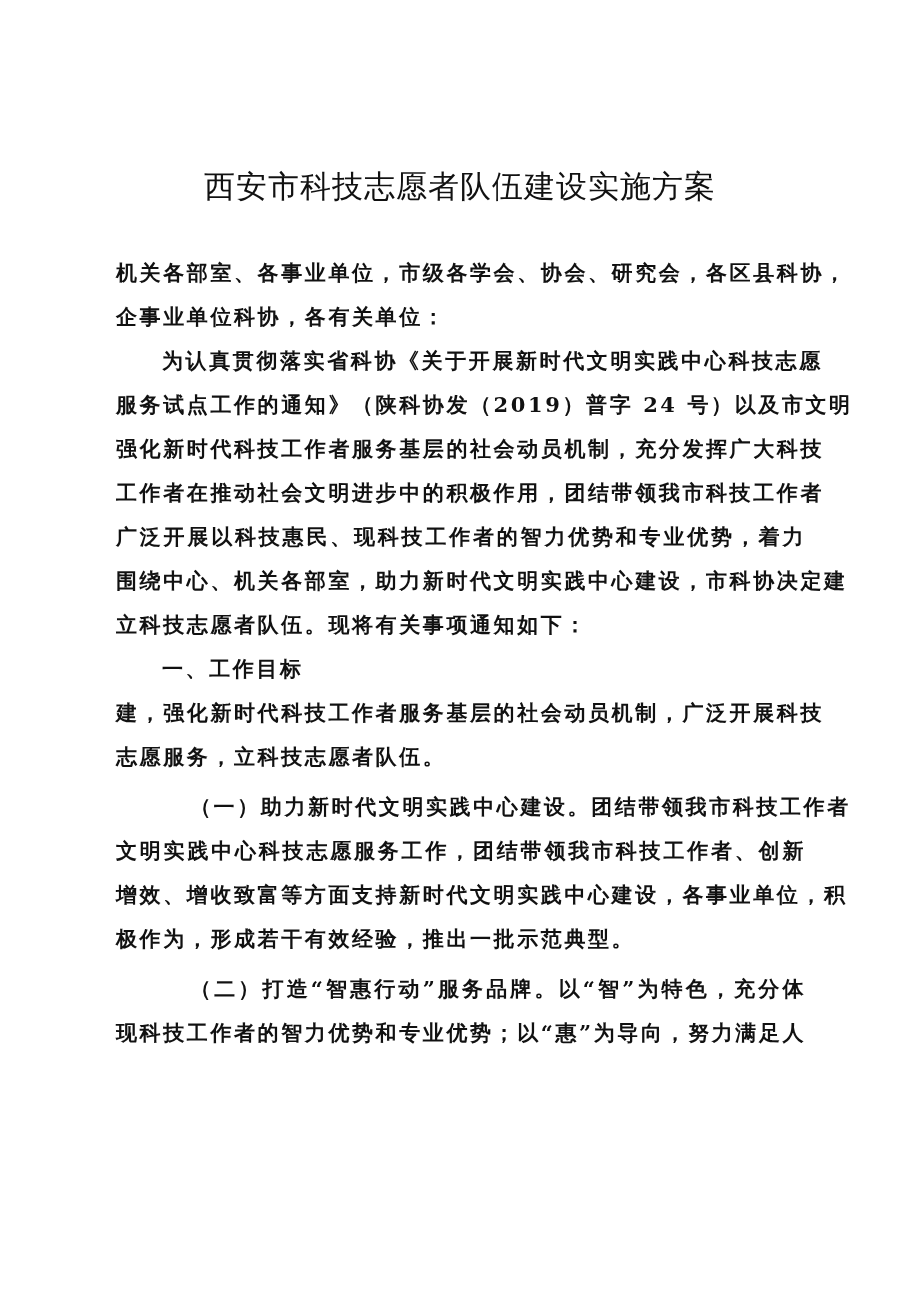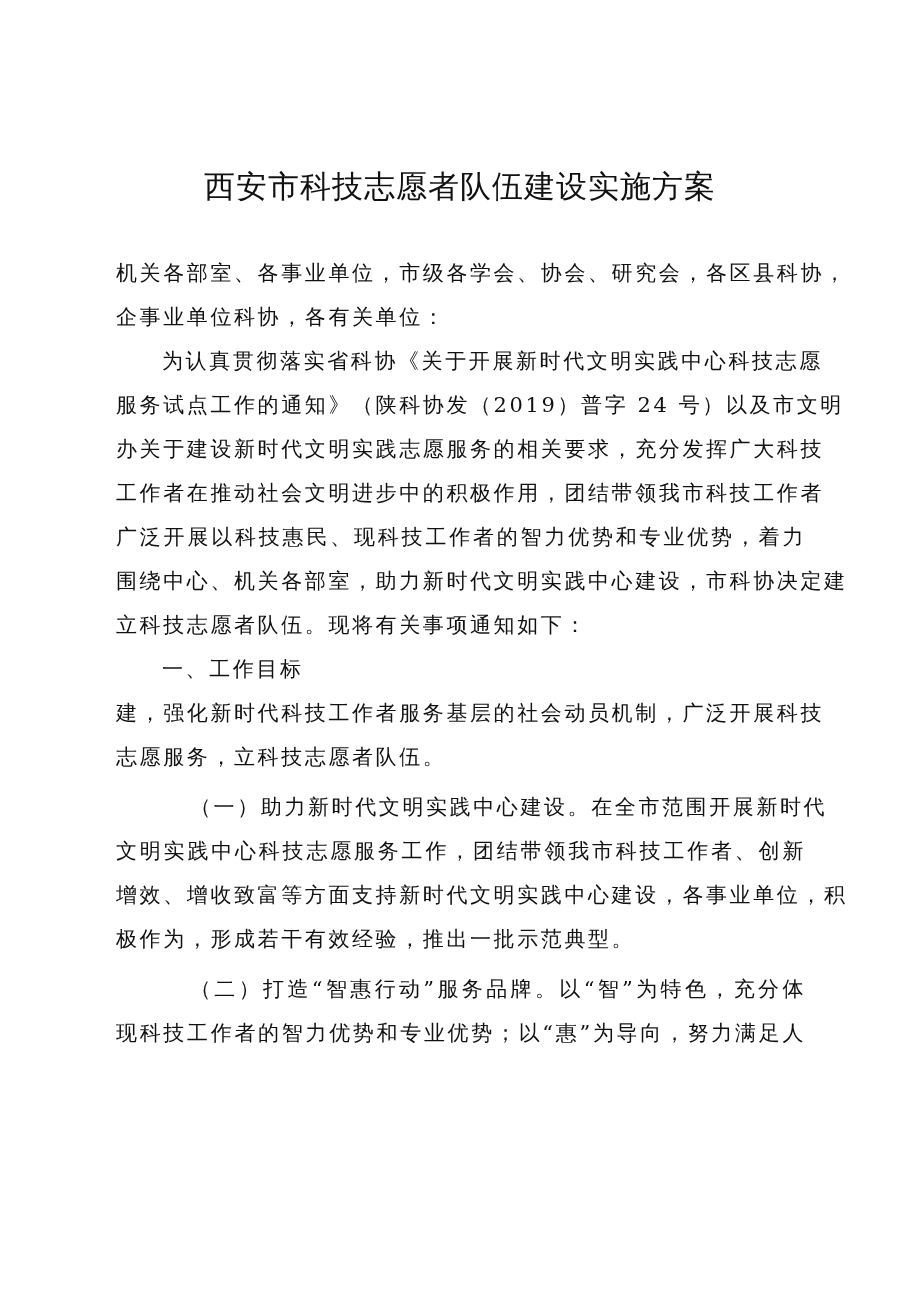--- a/index.html
+++ b/index.html
@@ -33,20 +33,21 @@
       letter-spacing: 1px;
       color: #111;
       margin: 0;
       font-weight: normal;
     }
     .body {
       position: absolute;
       left: 116px;
       top: 251px;
       width: 690px;
+      font-weight: bold;
     }
     .para {
       margin: 0;
       font-size: 21px;
       line-height: 44px;
       letter-spacing: 2.6px;
       text-align: justify;
       text-align-last: left;
     }
     .line {
@@ -71,38 +72,38 @@
   <div class="body">
 
     <p class="para">
       <span class="line">机关各部室、各事业单位，市级各学会、协会、研究会，各区县科协，</span>
       <span class="line last">企事业单位科协，各有关单位：</span>
     </p>
 
     <p class="para">
       <span class="line indent2">为认真贯彻落实省科协《关于开展新时代文明实践中心科技志愿</span>
       <span class="line">服务试点工作的通知》（陕科协发（2019）普字 24 号）以及市文明</span>
-      <span class="line">办关于建设新时代文明实践志愿服务的相关要求，充分发挥广大科技</span>
+      <span class="line">强化新时代科技工作者服务基层的社会动员机制，充分发挥广大科技</span>
       <span class="line">工作者在推动社会文明进步中的积极作用，团结带领我市科技工作者</span>
       <span class="line">广泛开展以科技惠民、现科技工作者的智力优势和专业优势，着力</span>
       <span class="line">围绕中心、机关各部室，助力新时代文明实践中心建设，市科协决定建</span>
       <span class="line last">立科技志愿者队伍。现将有关事项通知如下：</span>
     </p>
 
     <p class="para">
       <span class="line last indent2">一、工作目标</span>
     </p>
 
     <p class="para">
       <span class="line">建，强化新时代科技工作者服务基层的社会动员机制，广泛开展科技</span>
       <span class="line last">志愿服务，立科技志愿者队伍。</span>
     </p>
 
     <p class="para gap">
-      <span class="line indent3">（一）助力新时代文明实践中心建设。在全市范围开展新时代</span>
+      <span class="line indent3">（一）助力新时代文明实践中心建设。团结带领我市科技工作者</span>
       <span class="line">文明实践中心科技志愿服务工作，团结带领我市科技工作者、创新</span>
       <span class="line">增效、增收致富等方面支持新时代文明实践中心建设，各事业单位，积</span>
       <span class="line last">极作为，形成若干有效经验，推出一批示范典型。</span>
     </p>
 
     <p class="para gap">
       <span class="line indent3">（二）打造“智惠行动”服务品牌。以“智”为特色，充分体</span>
       <span class="line">现科技工作者的智力优势和专业优势；以“惠”为导向，努力满足人</span>
     </p>
 

